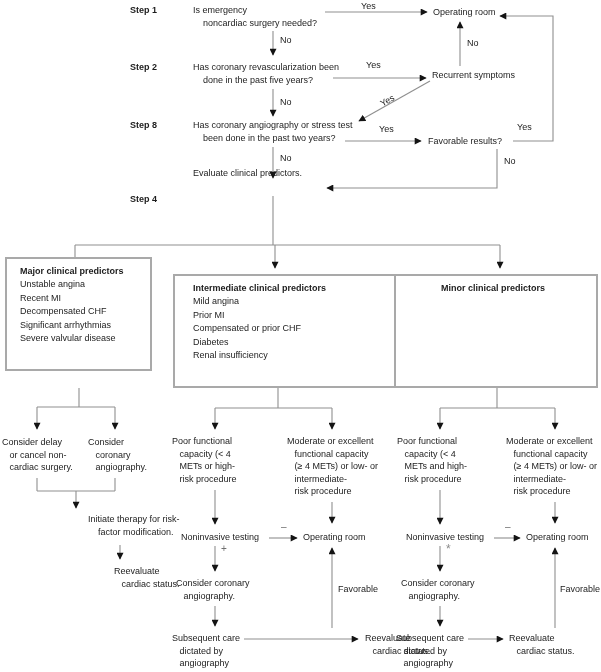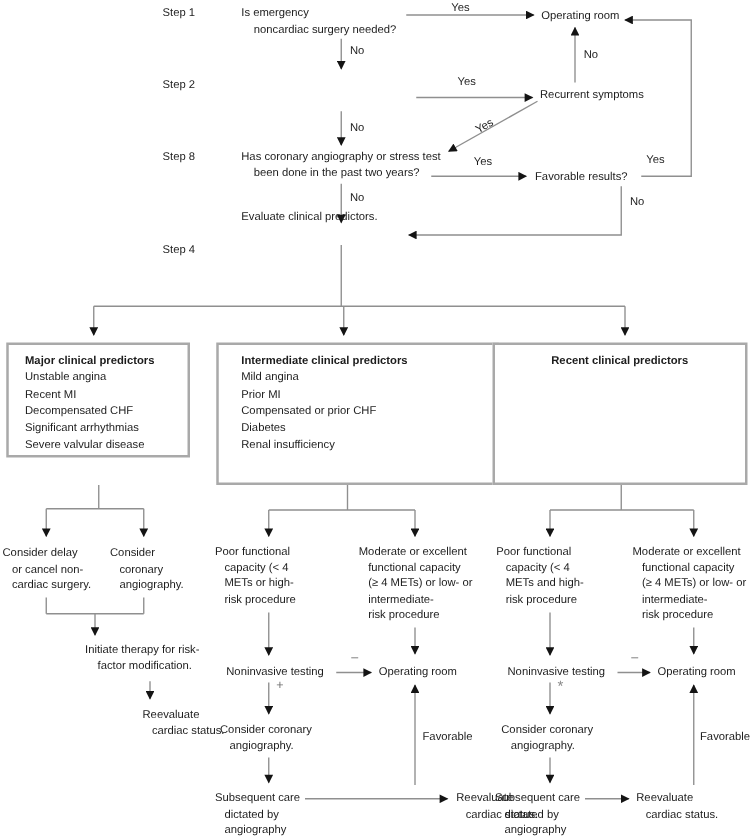--- a/index.html
+++ b/index.html
@@ -3,21 +3,21 @@
 <meta charset="utf-8">
 <style>
   :root{
     --line:#8f8f8f; --arrow:#141414; --box_border:#a9a9a9; --text:#1c1c1c;
   }
   html,body{margin:0;padding:0;background:#fff;}
   .canvas{position:relative;width:601px;height:672px;background:#fff;overflow:hidden;
           font-family:"Liberation Sans",sans-serif;font-size:9px;color:var(--text);}
   .lines{position:absolute;left:0;top:0;}
   .t{position:absolute;white-space:pre-wrap;line-height:12.5px;}
-  .b{font-weight:normal;}
+  .b{font-weight:bold;}
   .sign{color:#6f6f6f;font-size:10px;line-height:10px;}
   .star{font-size:12px;line-height:10px;color:#8a8a8a;}
   .rot{transform:rotate(-30deg);transform-origin:0 0;}
   .pbox{position:absolute;border:2px solid var(--box_border);background:#fff;box-sizing:border-box;
         padding-top:6px;line-height:13.4px;}
   .pbox .title{font-weight:bold;}
   .pbox .items{white-space:pre-wrap;}
   .ln{stroke:var(--line);stroke-width:1.1;fill:none;}
 </style>
 </head>
@@ -99,63 +99,65 @@
     noncardiac surgery needed?</div>
   <div class="t" style="left:361px;top:0px">Yes</div>
   <div class="t" style="left:280px;top:34px">No</div>
 
   <div class="t" style="left:433px;top:6px">Operating room</div>
   <div class="t" style="left:467px;top:37px">No</div>
   <div class="t" style="left:432px;top:69px">Recurrent symptoms</div>
   <div class="t rot" style="left:378px;top:99px">Yes</div>
 
   <div class="t b" style="left:130px;top:61px">Step 2</div>
+  <div class="t" style="left:193px;top:61px">Has coronary revascularization been
+    done in the past five years?</div>
   <div class="t" style="left:366px;top:59px">Yes</div>
   <div class="t" style="left:280px;top:96px">No</div>
 
   <div class="t b" style="left:130px;top:119px">Step 8</div>
   <div class="t" style="left:193px;top:119px">Has coronary angiography or stress test
     been done in the past two years?</div>
   <div class="t" style="left:379px;top:123px">Yes</div>
   <div class="t" style="left:280px;top:152px">No</div>
 
   <div class="t" style="left:428px;top:135px">Favorable results?</div>
   <div class="t" style="left:517px;top:121px">Yes</div>
   <div class="t" style="left:504px;top:155px">No</div>
 
   <div class="t b" style="left:130px;top:193px">Step 4</div>
   <div class="t" style="left:193px;top:167px">Evaluate clinical predictors.</div>
 
-  <div class="pbox" style="left:5px;top:274px;width:147px;height:92px;padding-left:13px">
+  <div class="pbox" style="left:5px;top:257px;width:147px;height:114px;padding-left:13px">
     <div class="title">Major clinical predictors</div>
     <div class="items">Unstable angina
 Recent MI
 Decompensated CHF
 Significant arrhythmias
 Severe valvular disease</div>
   </div>
   <div class="pbox" style="left:173px;top:274px;width:226px;height:114px;padding-left:18px">
     <div class="title">Intermediate clinical predictors</div>
     <div class="items">Mild angina
 Prior MI
 Compensated or prior CHF
 Diabetes
 Renal insufficiency</div>
   </div>
   <div class="pbox" style="left:394px;top:274px;width:204px;height:114px;padding-left:45px">
-    <div class="title">Recent clinical predictors</div>
+    <div class="title">Minor clinical predictors</div>
   </div>
 
   <div class="t" style="left:2px;top:436px">Consider delay
    or cancel non-
    cardiac surgery.</div>
   <div class="t" style="left:88px;top:436px">Consider
    coronary
    angiography.</div>
-  <div class="t" style="left:68px;top:513px">Initiate therapy for risk-
+  <div class="t" style="left:88px;top:513px">Initiate therapy for risk-
     factor modification.</div>
   <div class="t" style="left:114px;top:565px">Reevaluate
    cardiac status.</div>
 
   <div class="t" style="left:172px;top:435px">Poor functional
    capacity (&lt; 4
    METs or high-
    risk procedure</div>
   <div class="t" style="left:287px;top:435px">Moderate or excellent
    functional capacity

